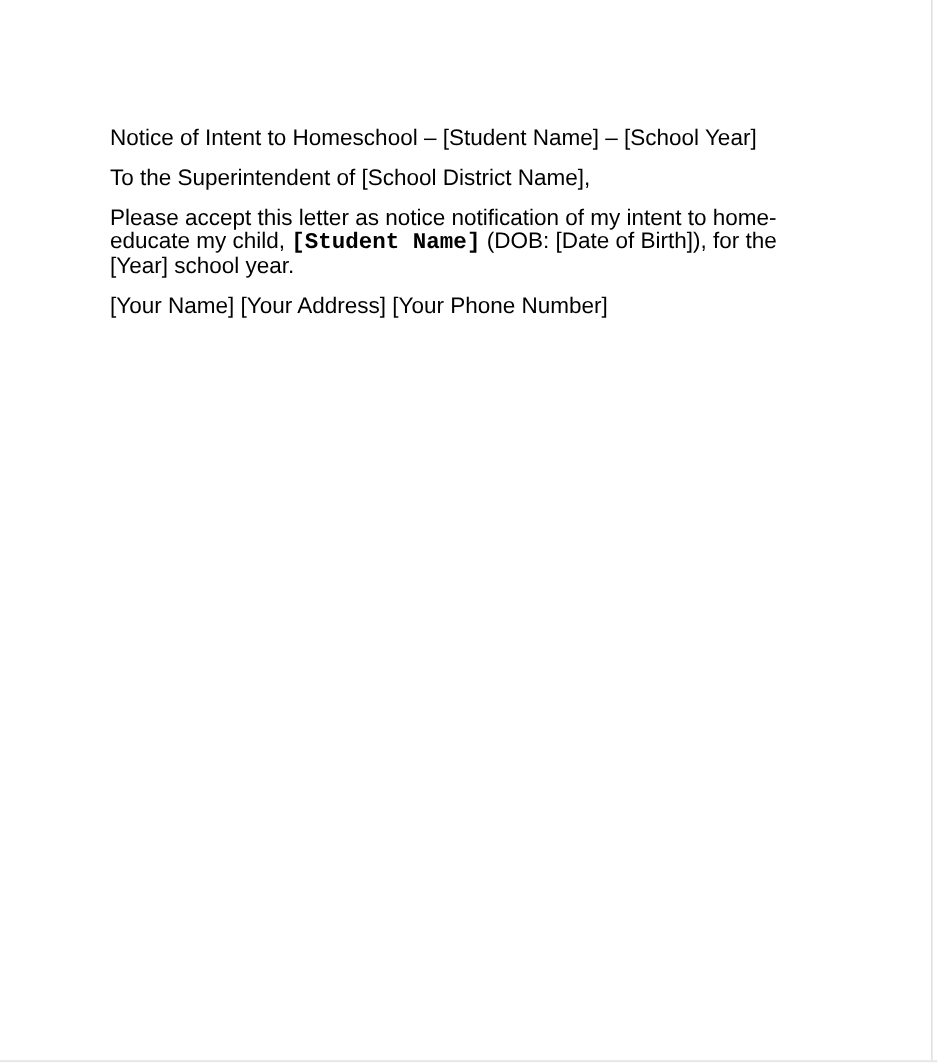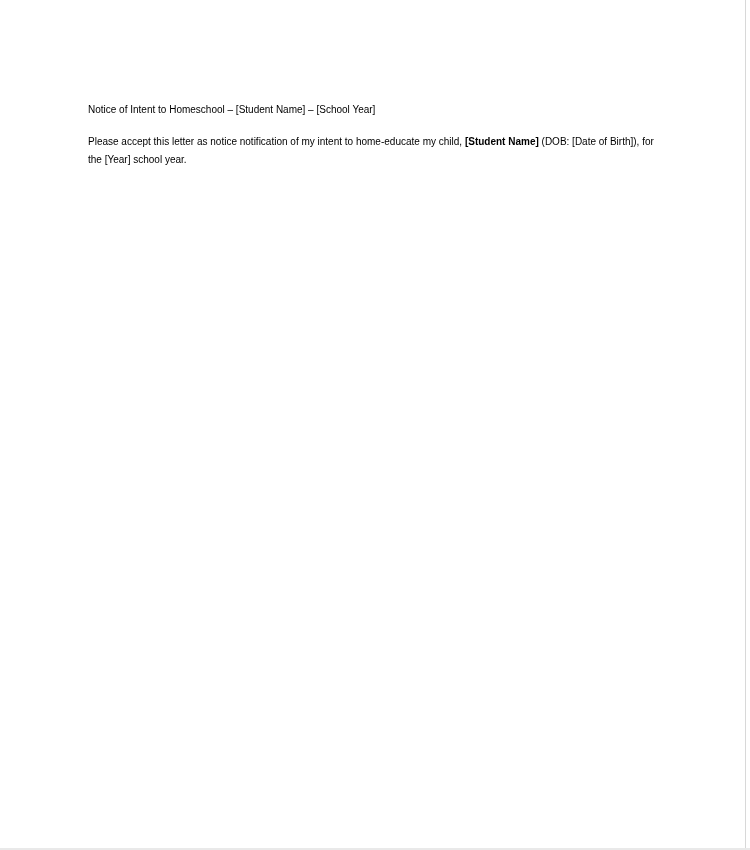--- a/index.html
+++ b/index.html
@@ -38,46 +38,49 @@
       width: 750px;
       height: 2px;
       background: #e9e9e9;
     }
     .letter-body {
       position: absolute;
       top: 101px;
       left: 88px;
       width: 566px;
       color: #000000;
-      font-size: 10px;
+      font-size: 18px;
       line-height: 18px;
       text-align: left;
     }
     .letter-body p {
       margin: 0 0 14px 0;
     }
     .letter-body p:last-child {
       margin-bottom: 0;
     }
     .bold {
       font-weight: bold;
+      font-family: Liberation Mono, monospace;
     }
   </style>
 </head>
 <body>
 
 <div class="page">
   <div class="letter-body">
 
     <p>Notice of Intent to Homeschool – [Student Name] – [School Year]</p>
 
+    <p>To the Superintendent of [School District Name],</p>
 
     <p><span>Please accept this letter as notice notification of my intent to home-educate my child, </span><span class="bold">[Student Name]</span><span> (DOB: [Date of Birth]), for the [Year] school year.</span></p>
 
 
 
 
+    <p>[Your Name] [Your Address] [Your Phone Number]</p>
 
   </div>
 </div>
 
 <div class="page-edge-right"></div>
 <div class="page-edge-bottom"></div>
 
 </body></html>

